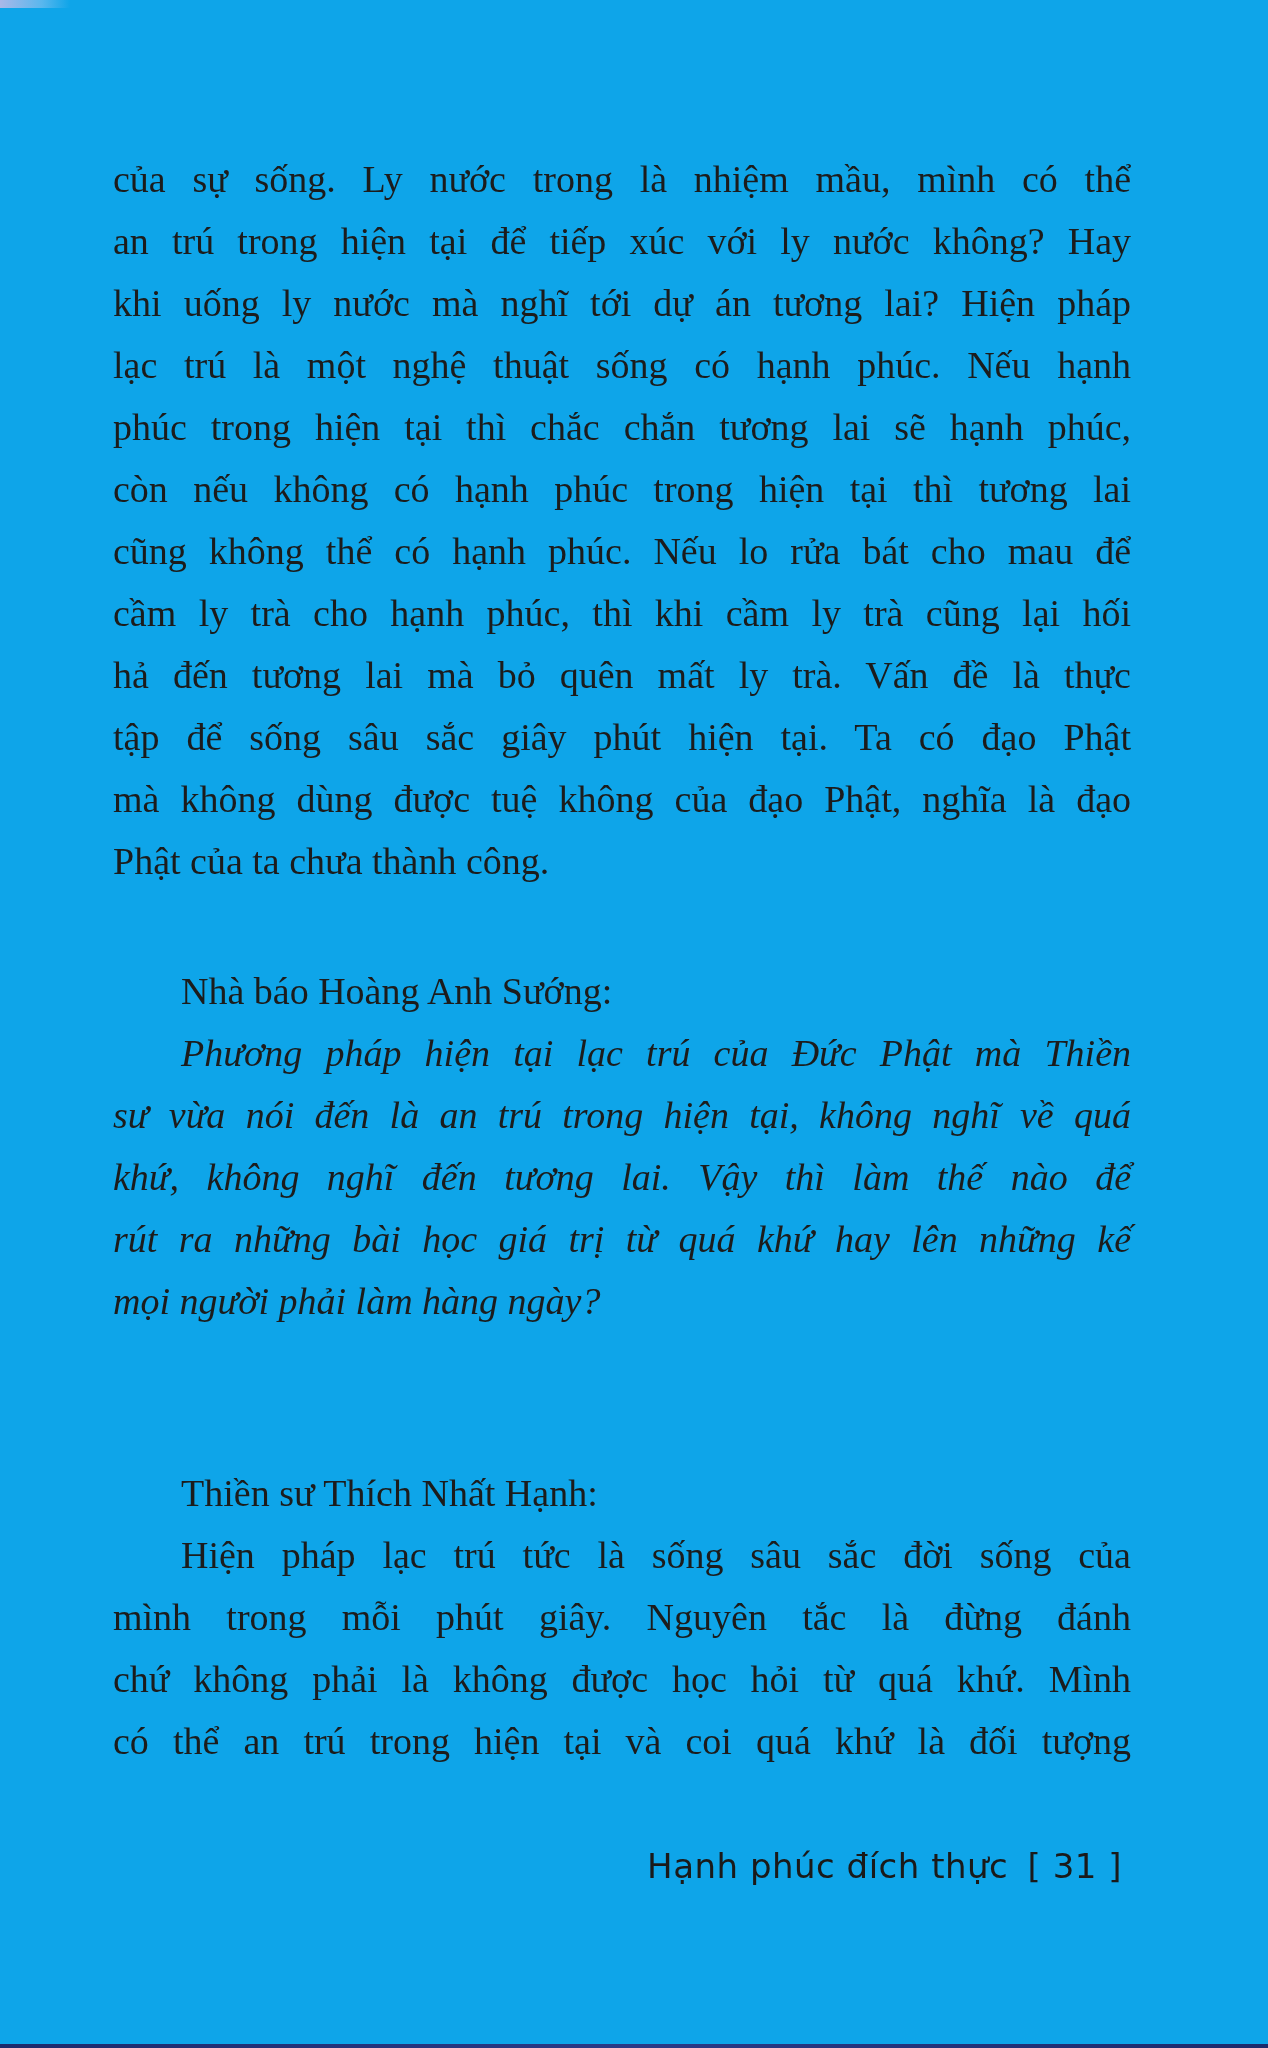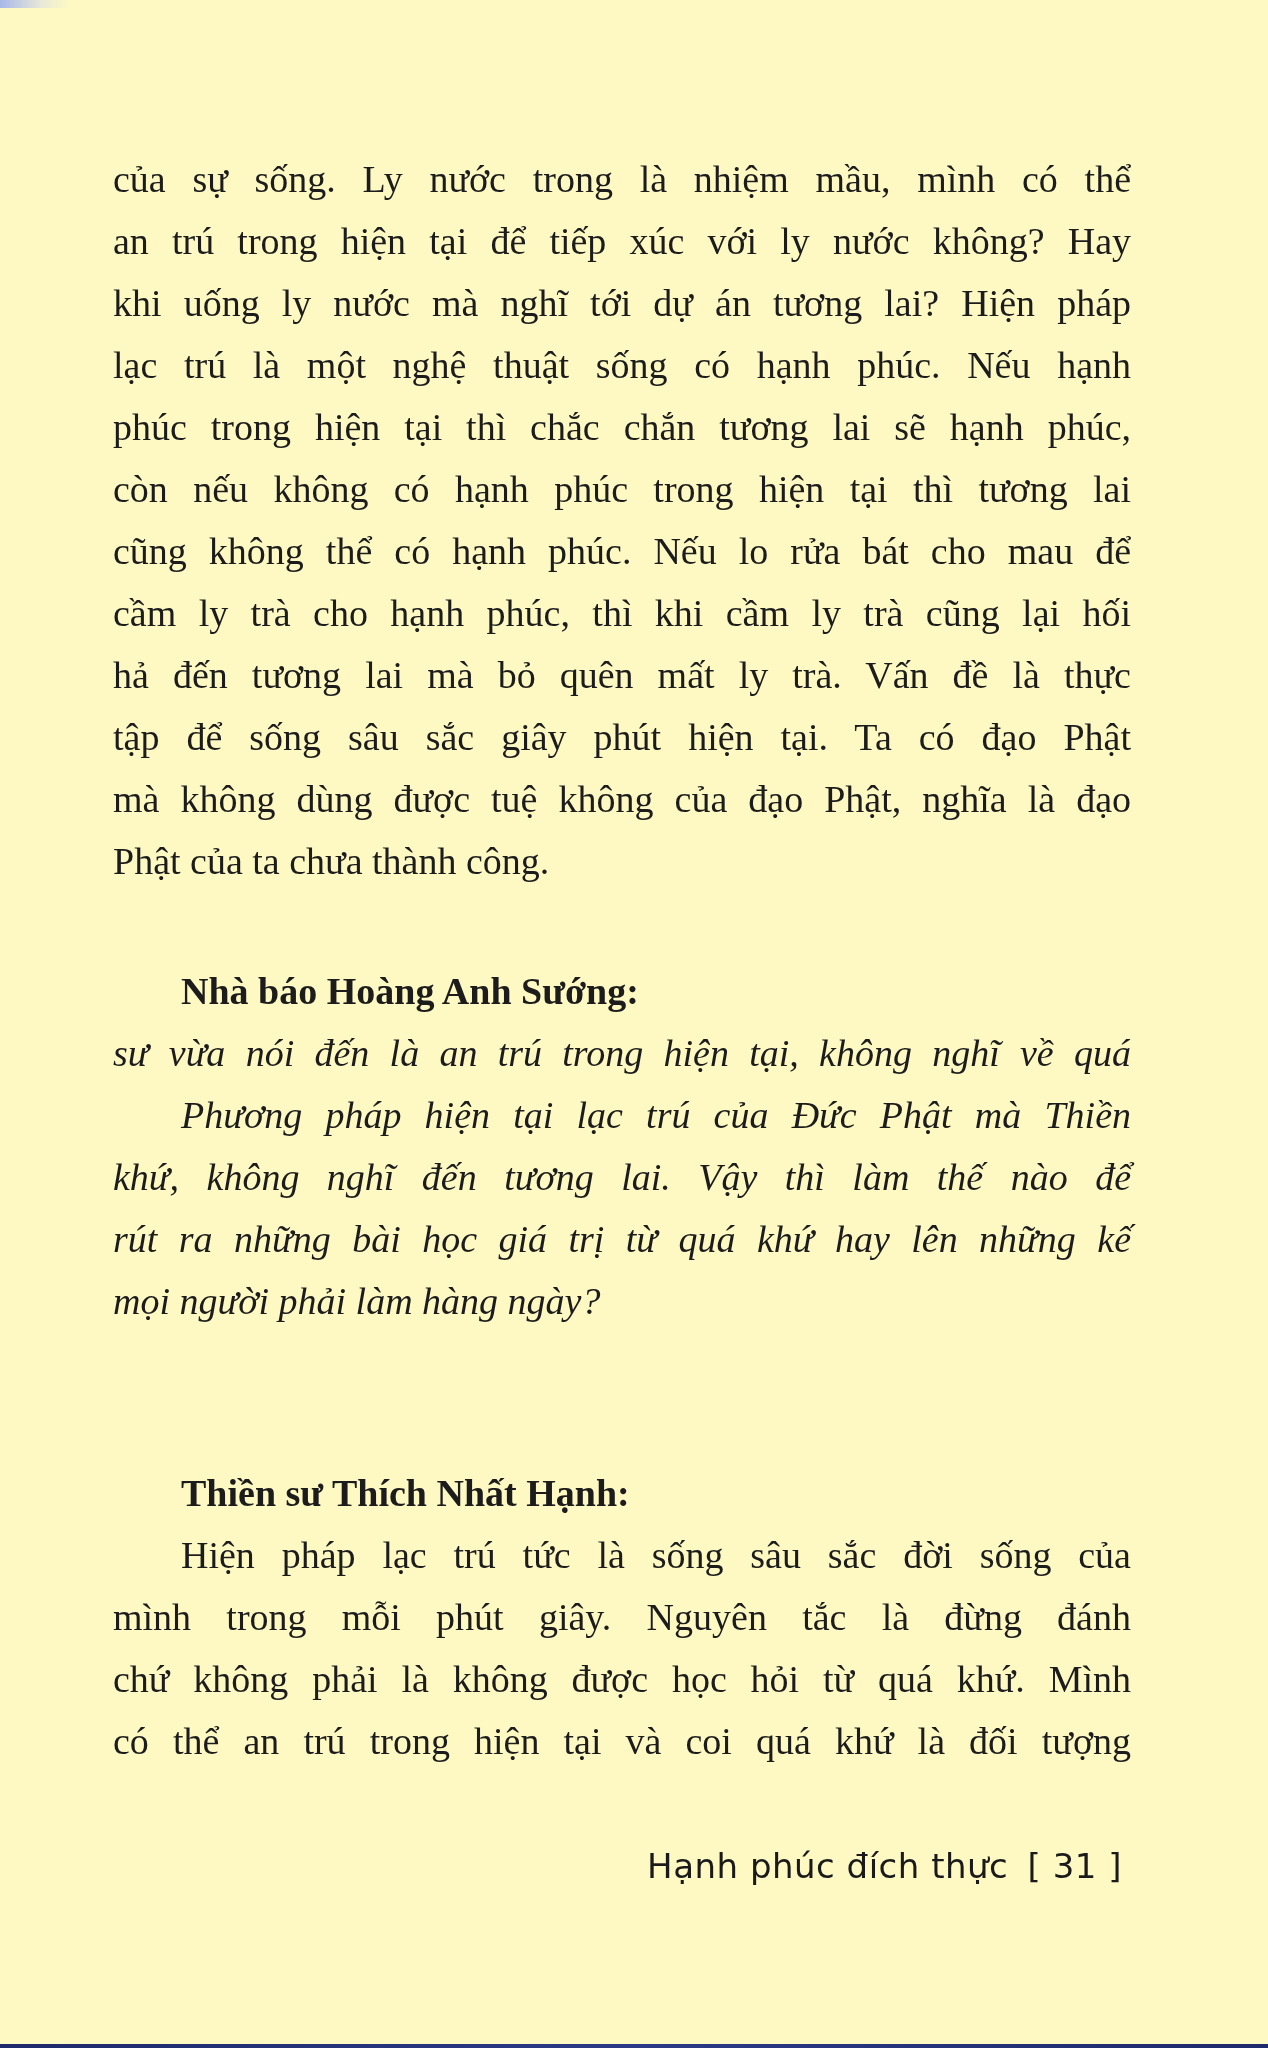--- a/index.html
+++ b/index.html
@@ -13,21 +13,21 @@
       position: relative;
       overflow: hidden;
       font-family: "Liberation Serif", "DejaVu Serif", serif;
       color: #1c1c1c;
     }
     .page {
       position: absolute;
       left: 0; top: 0;
       width: 1268px;
       height: 2048px;
-      background: #fef9c3;
+      background: #0ea5e9;
     }
     .corner-tint {
       position: absolute;
       left: 0; top: 0;
       width: 70px; height: 8px;
       background: linear-gradient(90deg, #a9b8e8 0%, rgba(200,210,245,0.4) 60%, rgba(255,255,255,0) 100%);
     }
     .bottom-edge {
       position: absolute;
       left: 0; bottom: 0;
@@ -55,21 +55,21 @@
       padding-left: 68px;
     }
     .italic .line {
       font-style: italic;
     }
     .speaker {
       display: block;
       height: 62px;
       line-height: 62px;
       font-size: 38px;
-      font-weight: bold;
+      font-weight: normal;
       padding-left: 68px;
     }
     .footer {
       position: absolute;
       right: 146px;
       top: 1846px;
       font-family: "DejaVu Sans", sans-serif;
       font-size: 34px;
       color: #1a1a1a;
       letter-spacing: 0.5px;
@@ -95,22 +95,22 @@
     <span class="line">cầm ly trà cho hạnh phúc, thì khi cầm ly trà cũng lại hối</span>
     <span class="line">hả đến tương lai mà bỏ quên mất ly trà. Vấn đề là thực</span>
     <span class="line">tập để sống sâu sắc giây phút hiện tại. Ta có đạo Phật</span>
     <span class="line">mà không dùng được tuệ không của đạo Phật, nghĩa là đạo</span>
     <span class="line last">Phật của ta chưa thành công.</span>
   </div>
 
   <div class="text-block" style="top:960px;">
     <span class="speaker">Nhà báo Hoàng Anh Sướng:</span>
     <div class="italic">
+      <span class="line indent">Phương pháp hiện tại lạc trú của Đức Phật mà Thiền</span>
       <span class="line">sư vừa nói đến là an trú trong hiện tại, không nghĩ về quá</span>
-      <span class="line indent">Phương pháp hiện tại lạc trú của Đức Phật mà Thiền</span>
       <span class="line">khứ, không nghĩ đến tương lai. Vậy thì làm thế nào để</span>
       <span class="line">rút ra những bài học giá trị từ quá khứ hay lên những kế</span>
       <span class="line last">mọi người phải làm hàng ngày?</span>
     </div>
   </div>
 
   <div class="text-block" style="top:1462px;">
     <span class="speaker">Thiền sư Thích Nhất Hạnh:</span>
     <div>
       <span class="line indent">Hiện pháp lạc trú tức là sống sâu sắc đời sống của</span>

